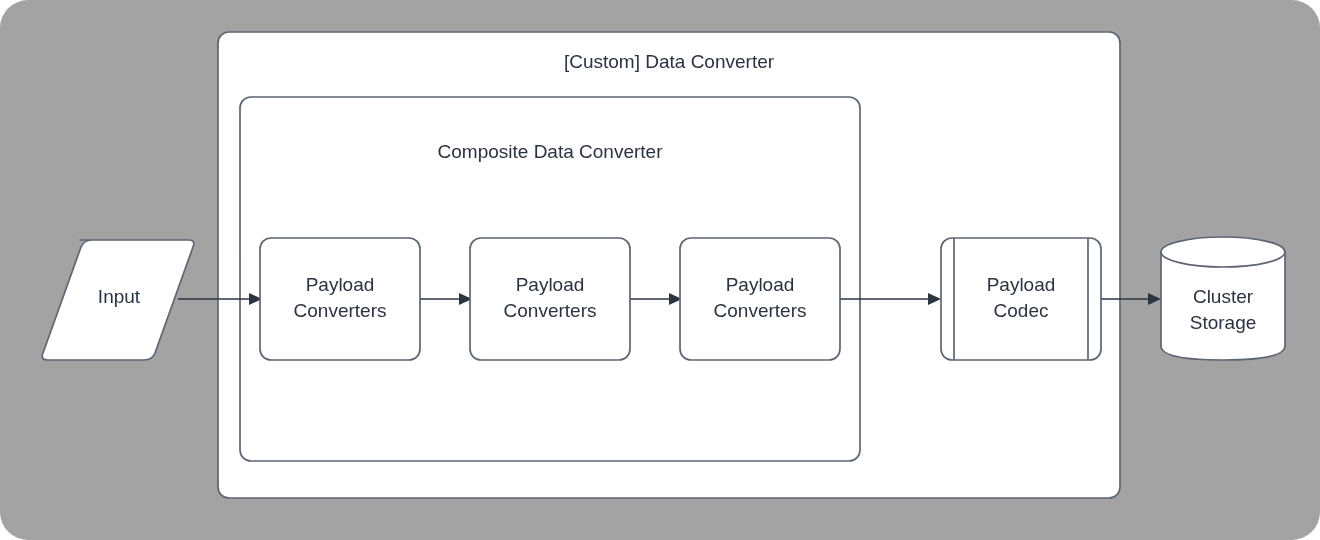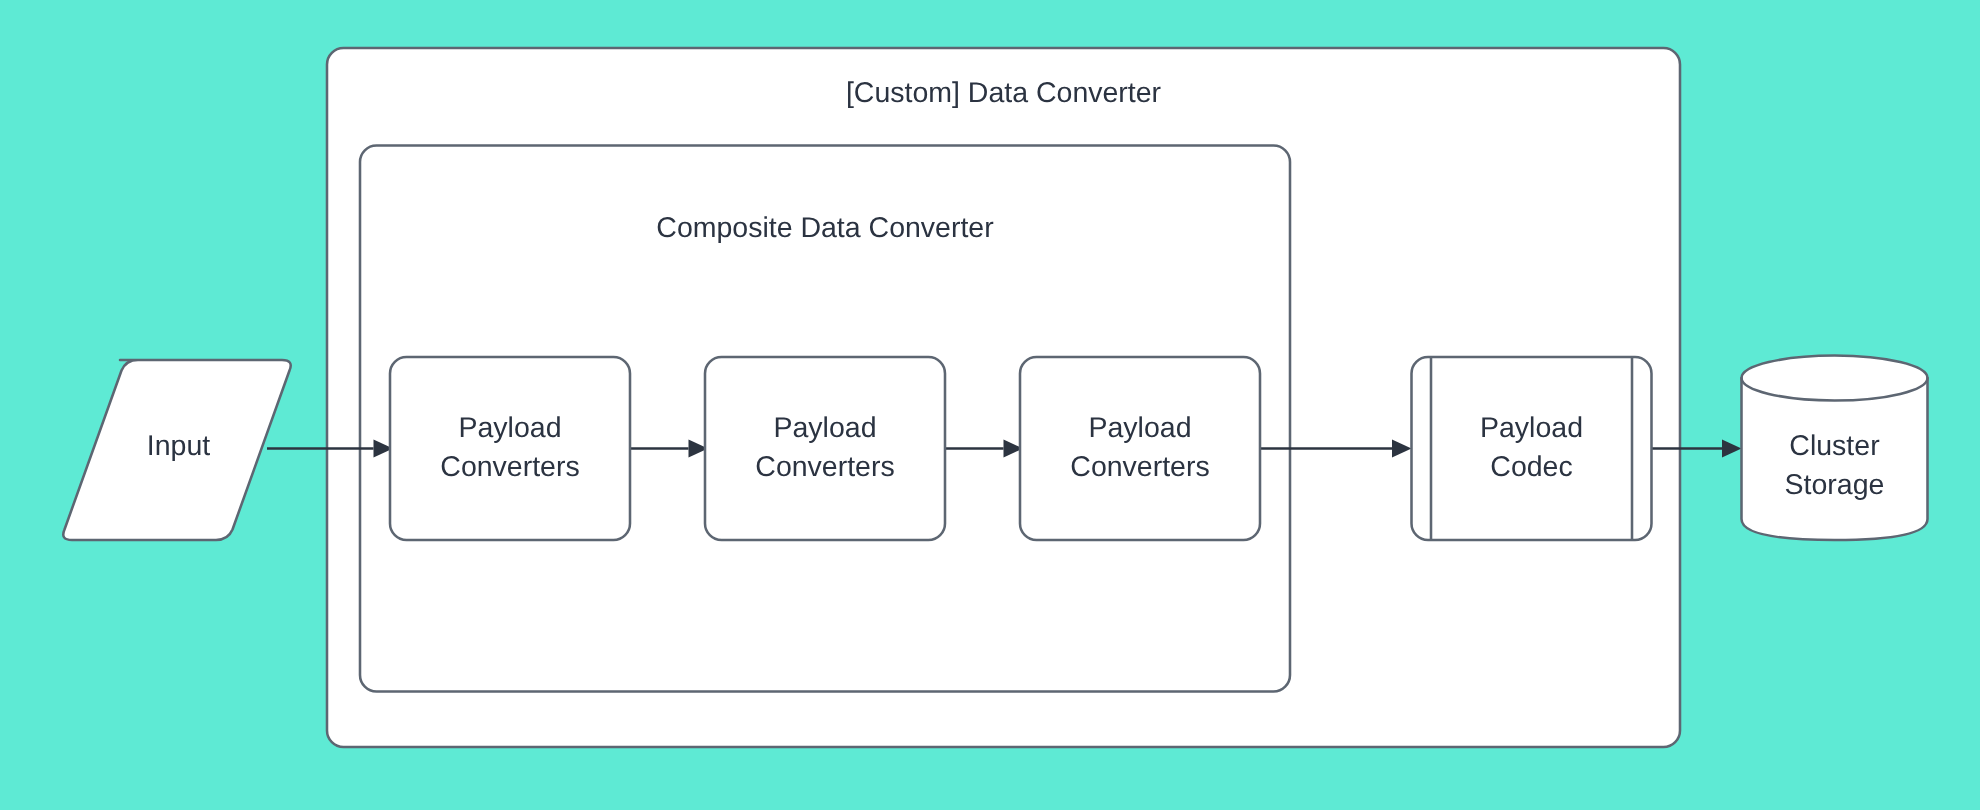--- a/index.html
+++ b/index.html
@@ -8,22 +8,23 @@
     padding: 0;
     background: #ffffff;
   }
   body {
     font-family: "Liberation Sans", sans-serif;
   }
   #diagram-canvas {
     position: relative;
     width: 1320px;
     height: 540px;
-    background: #5eead4;
+    background: #a3a3a3;
     overflow: hidden;
+    border-radius: 28px;
   }
   #diagram-svg {
     position: absolute;
     left: 0;
     top: 0;
     width: 1320px;
     height: 540px;
     display: block;
   }
   .shape-fill {

